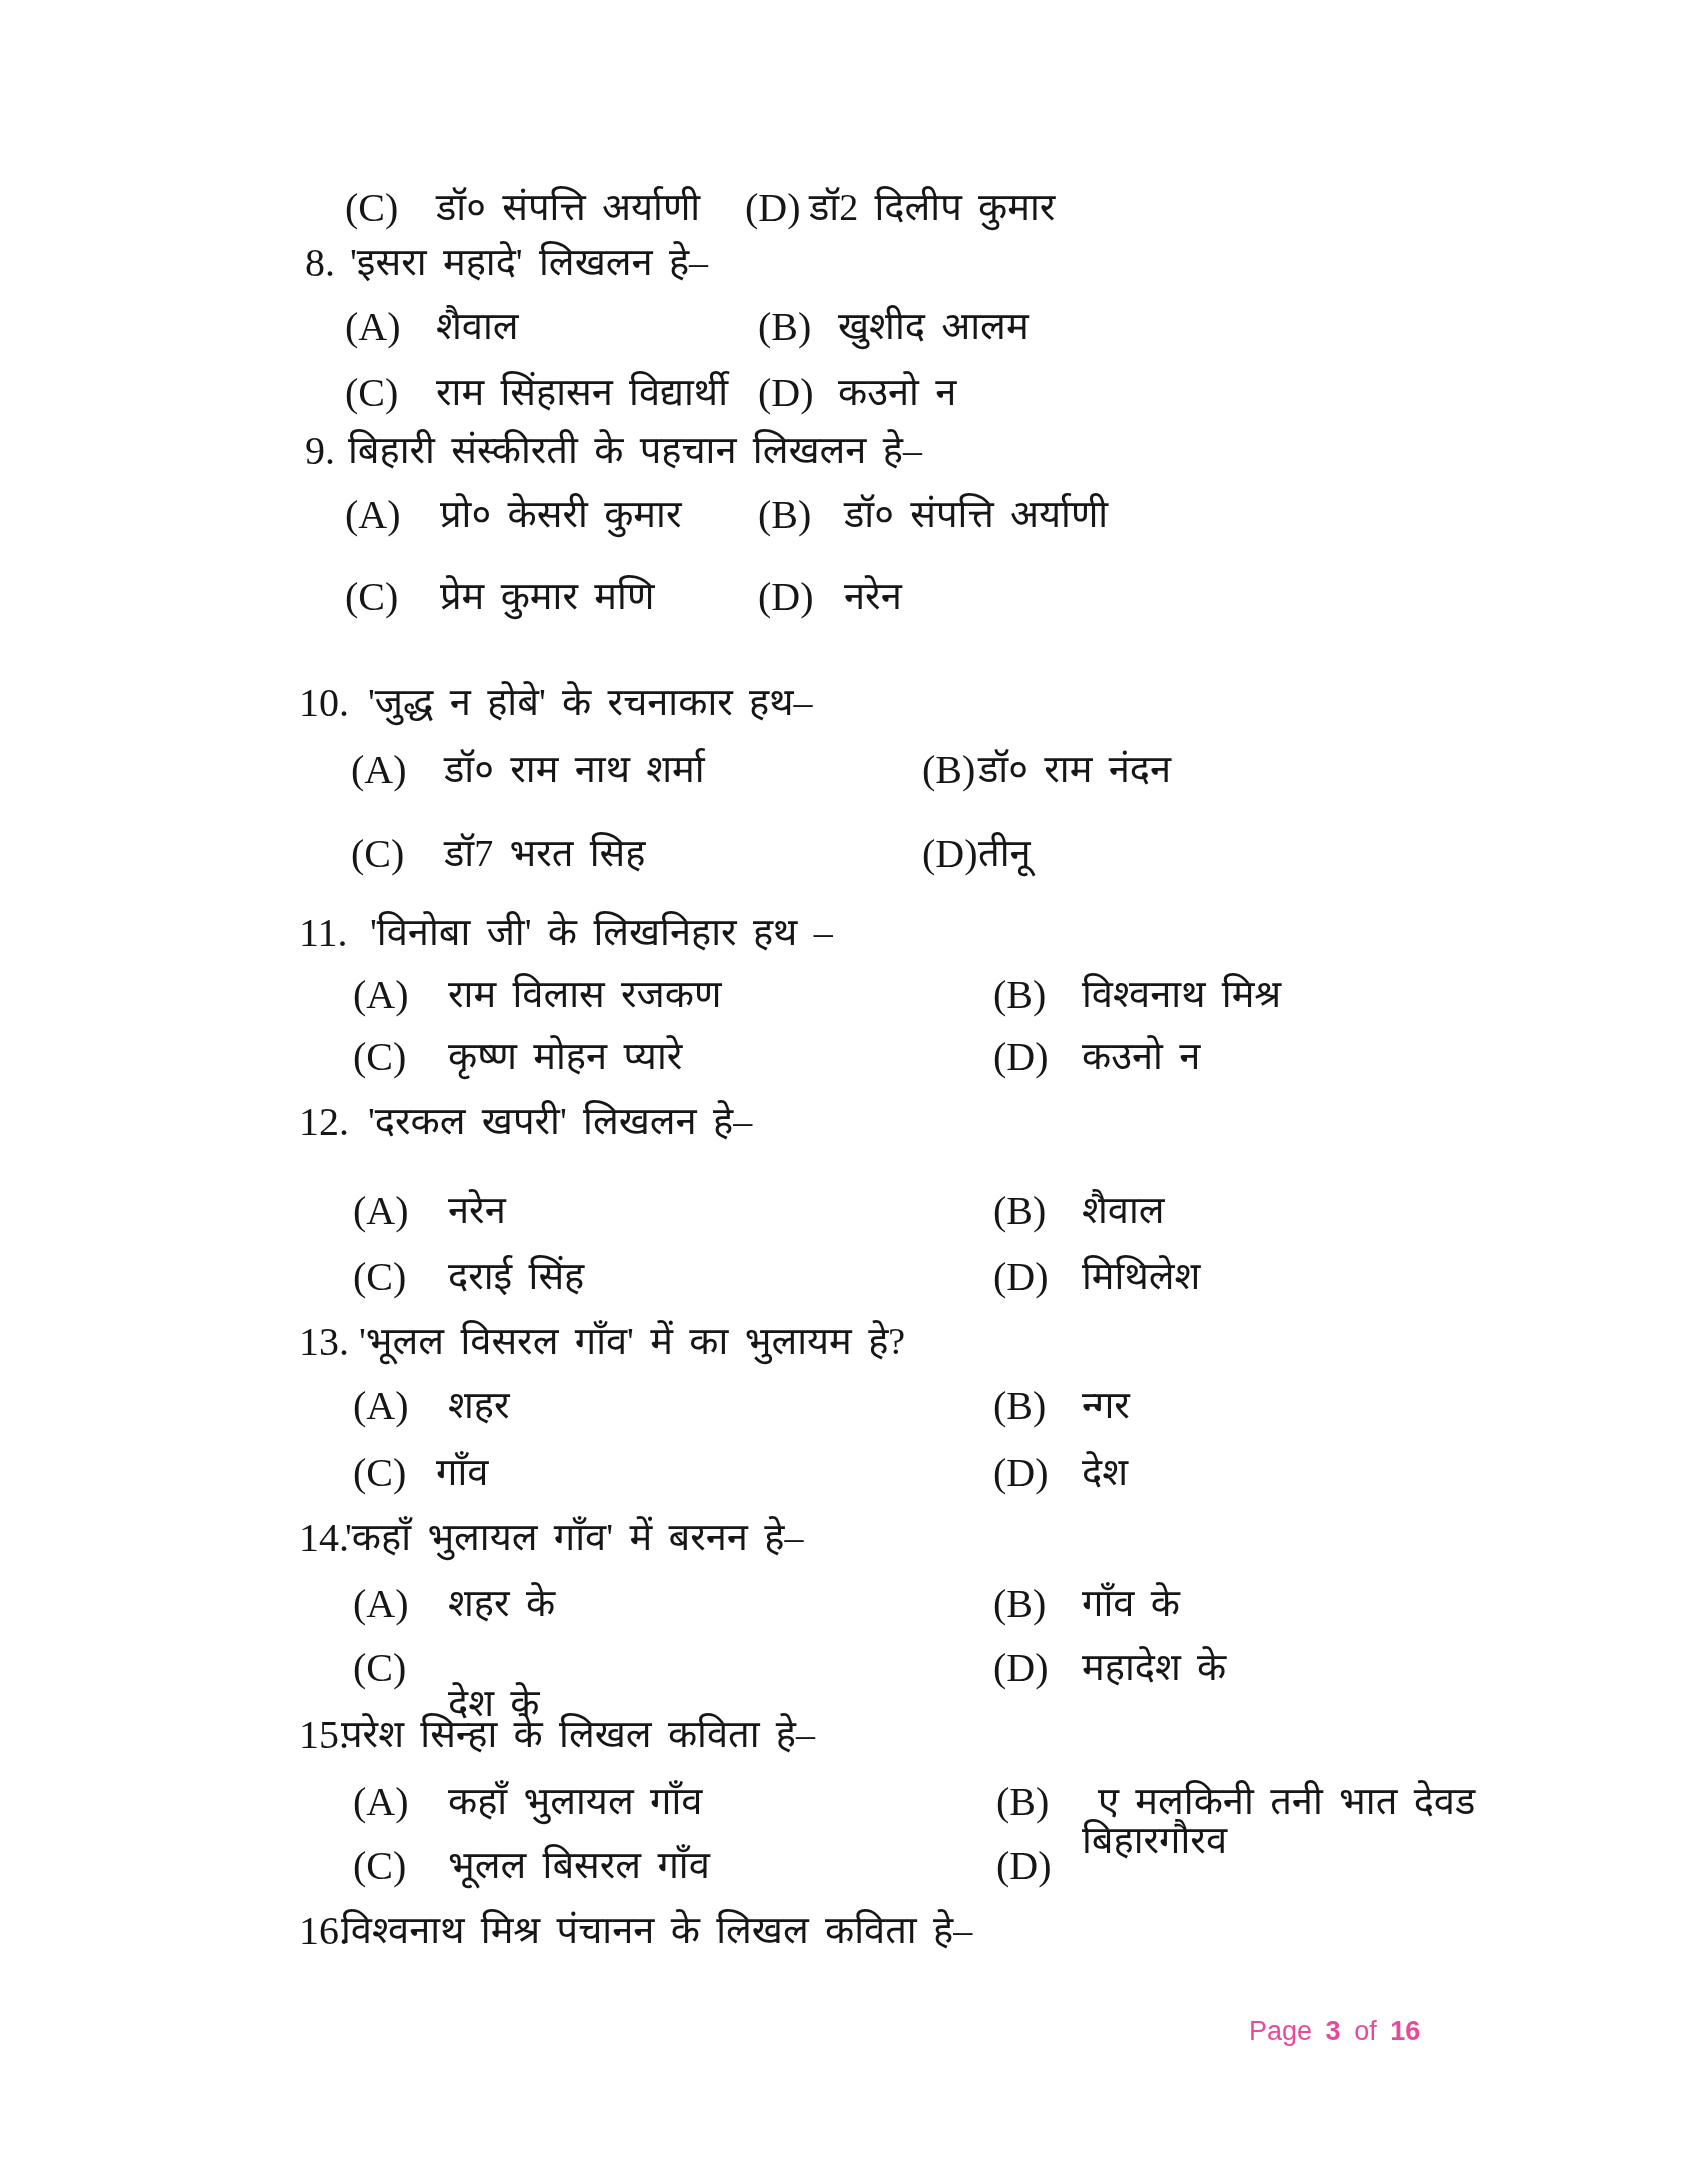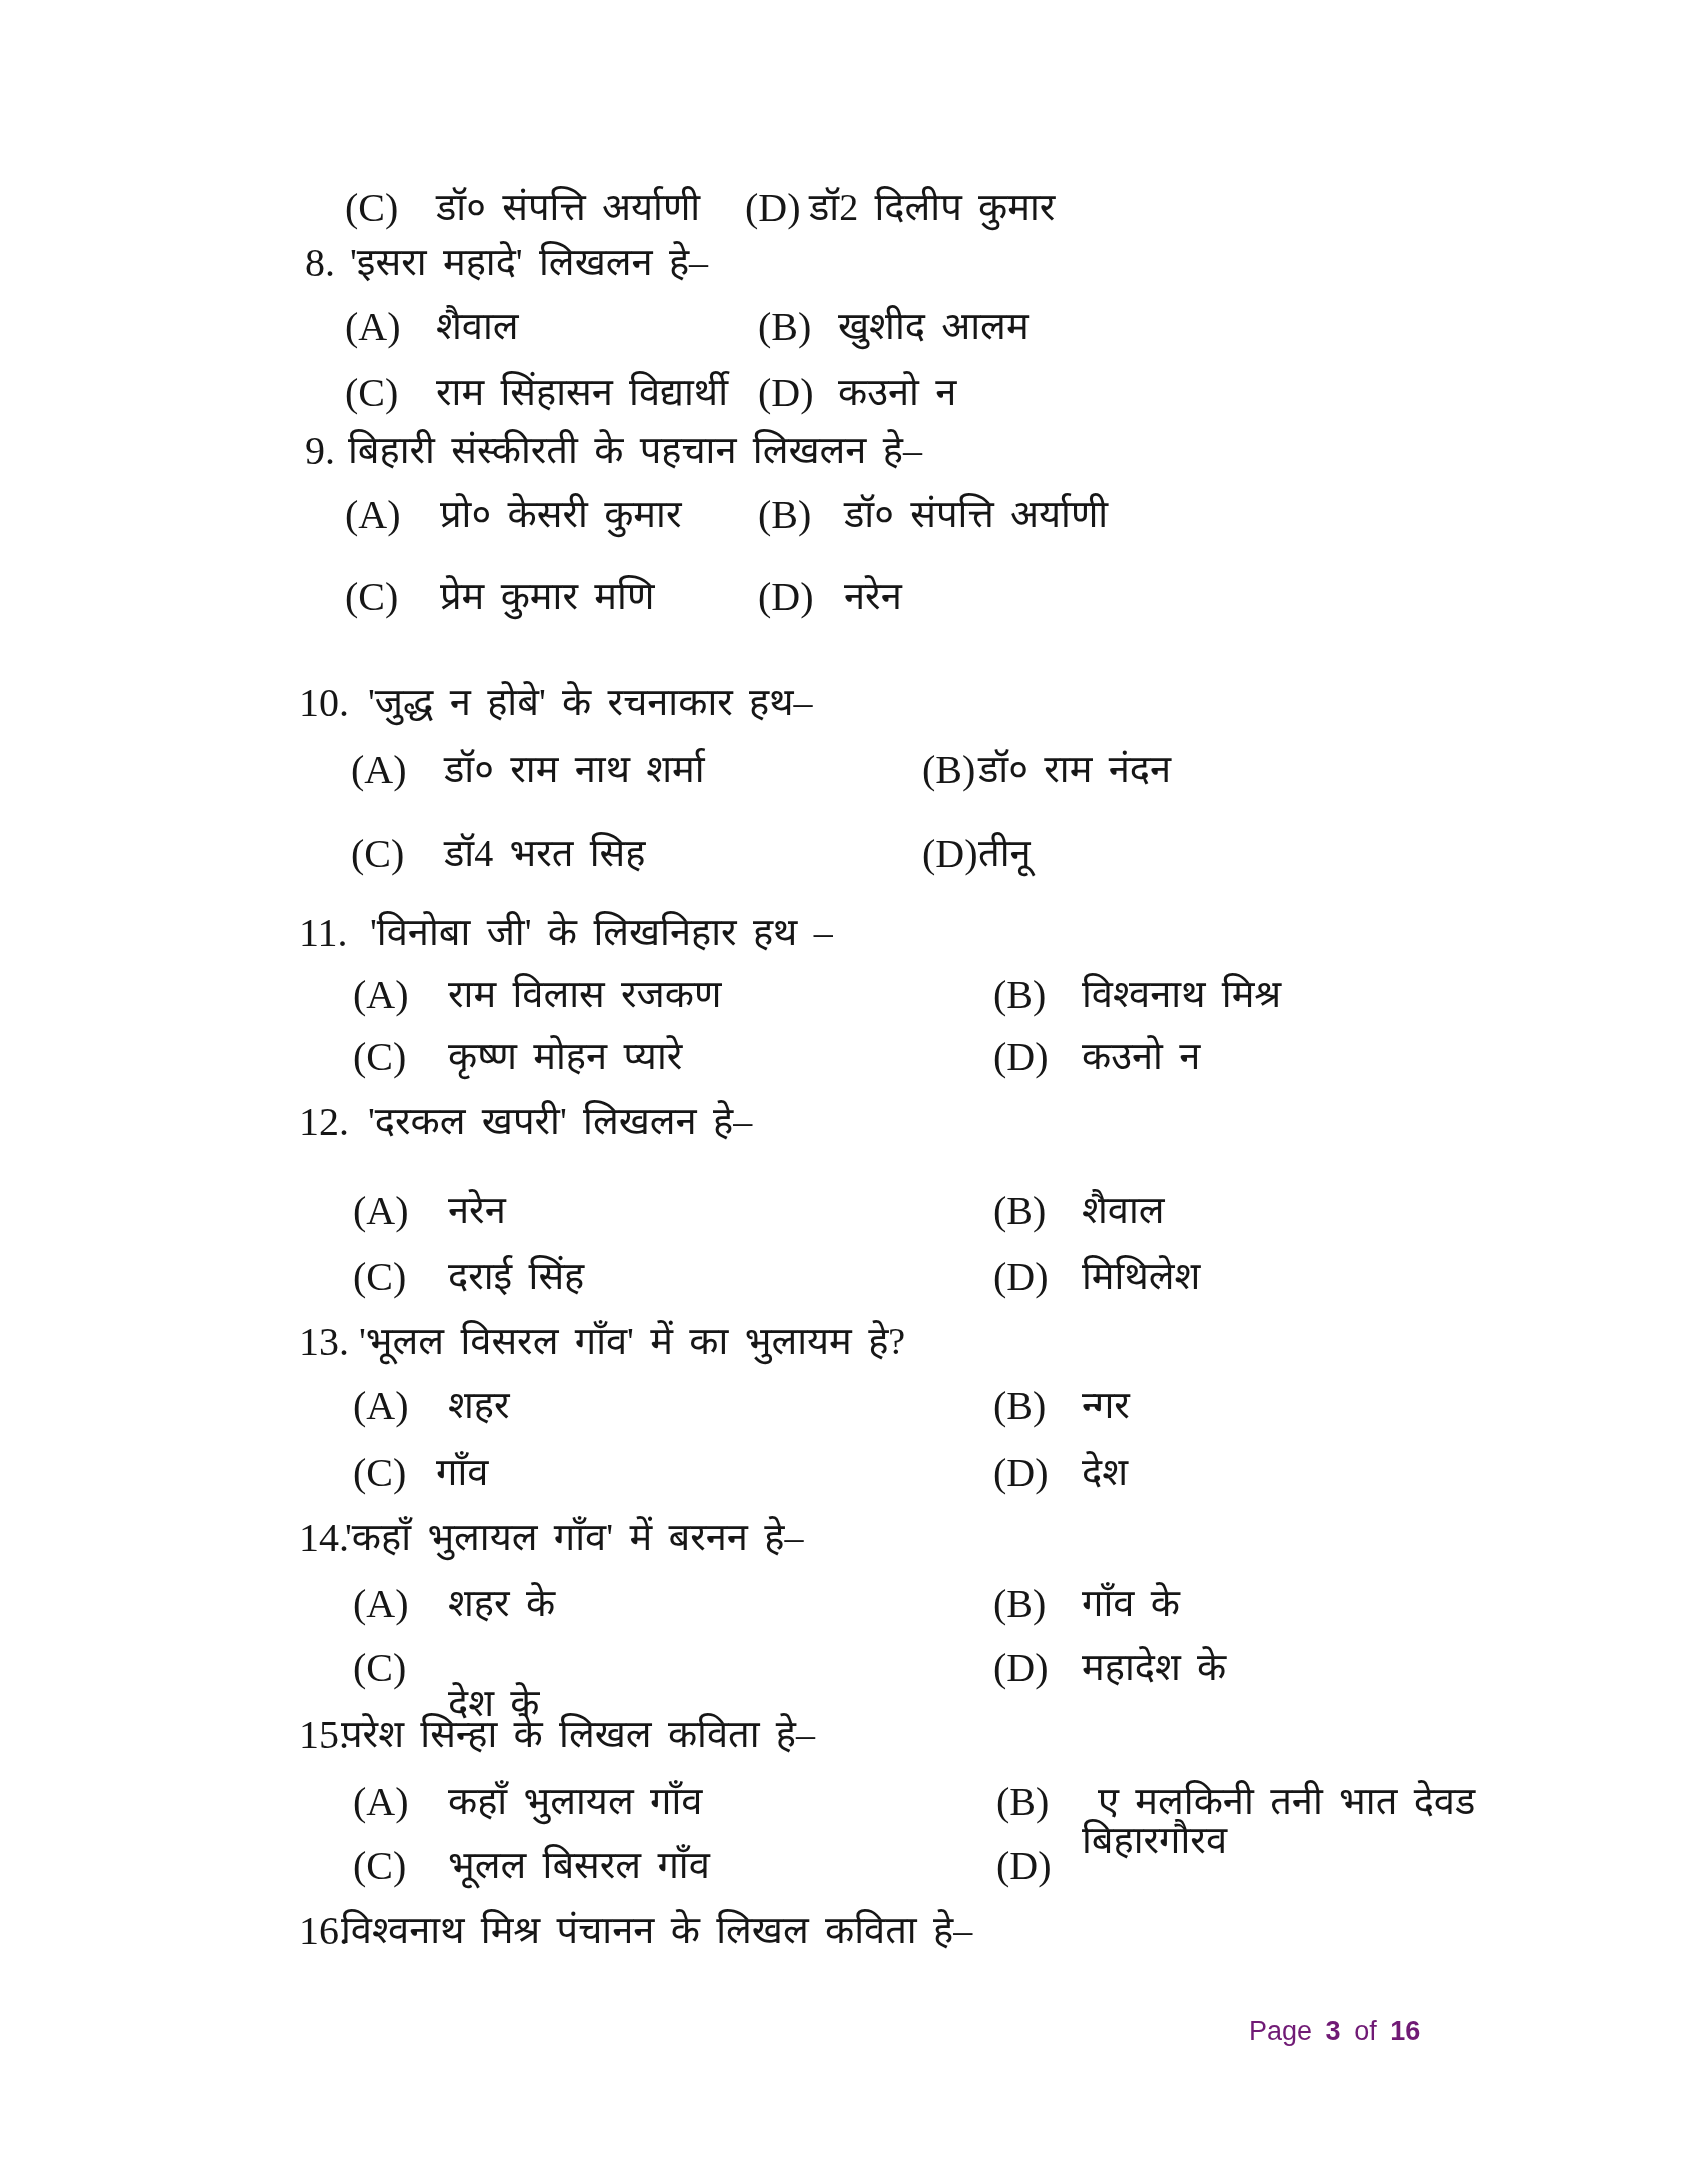--- a/index.html
+++ b/index.html
@@ -31,21 +31,21 @@
     font-family: "Liberation Serif", serif;
     font-size: 38px;
     word-spacing: 0.18em;
   }
   .footer {
     position: absolute;
     left: 1249px;
     top: 2016px;
     font-family: "Liberation Sans", sans-serif;
     font-size: 27px;
-    color: #701a75;
+    color: #ec4899;
     white-space: nowrap;
   }
   .footer .b { font-weight: bold; }
   .footer span { margin-right: 6px; }
   .footer span:last-child { margin-right: 0; }
 </style>
 </head>
 <body>
 
 <div class="page">
@@ -84,21 +84,21 @@
   </div>
 
   <div>
     <span class="t lat" style="left:299px; top:677px">10.</span>
     <span class="t dev" style="left:368px; top:677px">'जुद्ध न होबे' के रचनाकार हथ–</span>
     <span class="t lat" style="left:351px; top:744px">(A)</span>
     <span class="t dev" style="left:444px; top:744px">डॉ० राम नाथ शर्मा</span>
     <span class="t lat" style="left:922px; top:744px">(B)</span>
     <span class="t dev" style="left:978px; top:744px">डॉ० राम नंदन</span>
     <span class="t lat" style="left:351px; top:828px">(C)</span>
-    <span class="t dev" style="left:444px; top:828px">डॉ4 भरत सिह</span>
+    <span class="t dev" style="left:444px; top:828px">डॉ7 भरत सिह</span>
     <span class="t lat" style="left:922px; top:828px">(D)</span>
     <span class="t dev" style="left:978px; top:828px">तीनू</span>
   </div>
 
   <div>
     <span class="t lat" style="left:299px; top:907px">11.</span>
     <span class="t dev" style="left:370px; top:907px">'विनोबा जी' के लिखनिहार हथ –</span>
     <span class="t lat" style="left:353px; top:969px">(A)</span>
     <span class="t dev" style="left:448px; top:969px">राम विलास रजकण</span>
     <span class="t lat" style="left:993px; top:969px">(B)</span>

